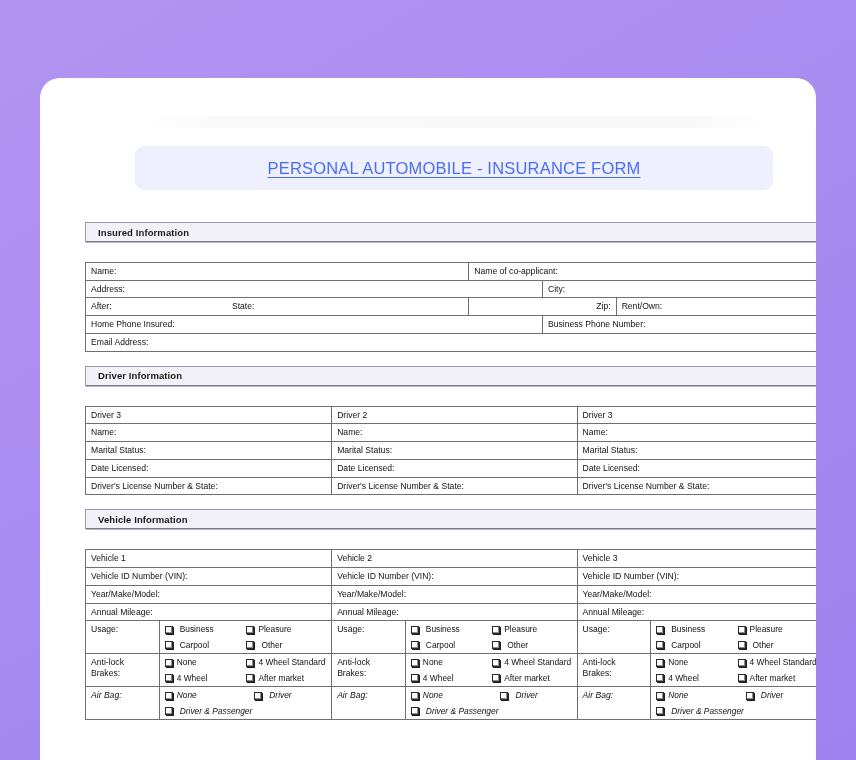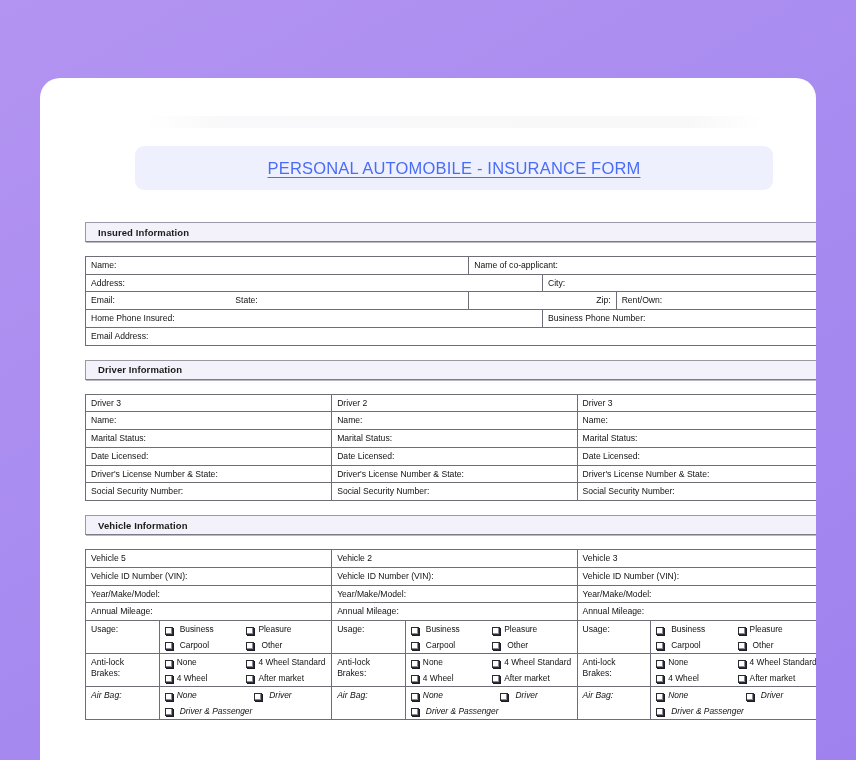--- a/index.html
+++ b/index.html
@@ -69,21 +69,21 @@
   .section-bar {
     background: #f3f1fa;
     border: 1px solid #9a9aa6;
     border-right-color: #7c7c88;
     border-bottom-color: #7c7c88;
     box-shadow: 1px 1px 0 0 #b9b9c4;
     height: 20px;
     display: flex;
     align-items: center;
     padding-left: 12px;
-    margin-bottom: 14px;
+    margin-bottom: 20px;
   }
   .section-bar .lbl {
     font-size: 9.5px;
     font-weight: bold;
     color: #1a1a1a;
     letter-spacing: 0.1px;
   }
   
   table.form {
     width: 100%;
@@ -110,21 +110,21 @@
   td.cbcell { padding: 4px 4px 4px 6px; }
   .cbgrid {
     display: grid;
     grid-template-columns: 1fr 1fr;
     row-gap: 5px;
     column-gap: 2px;
     align-items: center;
   }
   .cbitem {
     display: flex;
-    align-items: flex-end;
+    align-items: center;
     gap: 4px;
     font-size: 8.4px;
     color: #111;
     white-space: nowrap;
   }
   .cbitem.gap { gap: 7px; }
   .cbox {
     width: 8px; height: 8px;
     flex: 0 0 8px;
     background: #ffffff;
@@ -164,21 +164,21 @@
           <tr>
             <td colspan="1"><span>Name:</span></td>
             <td colspan="3"><span>Name of co-applicant:</span></td>
           </tr>
           <tr>
             <td colspan="2"><span>Address:</span></td>
             <td colspan="2"><span>City:</span></td>
           </tr>
           <tr>
             <td>
-              <span>Email:</span>
+              <span>After:</span>
               <span class="sub" style="margin-left:118px">State:</span>
             </td>
             <td colspan="2" style="text-align:right"><span>Zip:</span></td>
             <td><span>Rent/Own:</span></td>
           </tr>
           <tr>
             <td colspan="2"><span>Home Phone Insured:</span></td>
             <td colspan="2"><span>Business Phone Number:</span></td>
           </tr>
           <tr>
@@ -215,45 +215,40 @@
           </tr>
           <tr>
             <td><span>Date Licensed:</span></td>
             <td><span>Date Licensed:</span></td>
             <td><span>Date Licensed:</span></td>
           </tr>
           <tr>
             <td class="tall"><span>Driver's License Number &amp; State:</span></td>
             <td class="tall"><span>Driver's License Number &amp; State:</span></td>
             <td class="tall"><span>Driver's License Number &amp; State:</span></td>
-          </tr>
-          <tr>
-            <td><span>Social Security Number:</span></td>
-            <td><span>Social Security Number:</span></td>
-            <td><span>Social Security Number:</span></td>
           </tr>
         </tbody>
       </table>
 
       <div class="section-bar">
         <span class="lbl">Vehicle Information</span>
       </div>
 
       <table class="form">
         <colgroup>
           <col style="width:10%">
             <col style="width:23.4%">
           <col style="width:10%">
             <col style="width:23.3%">
           <col style="width:10%">
             <col style="width:23.3%">
         </colgroup>
         <tbody>
           <tr>
-            <td colspan="2"><span>Vehicle 5</span></td>
+            <td colspan="2"><span>Vehicle 1</span></td>
             <td colspan="2"><span>Vehicle 2</span></td>
             <td colspan="2"><span>Vehicle 3</span></td>
           </tr>
           <tr>
             <td class="tall" colspan="2"><span>Vehicle ID Number (VIN):</span></td>
             <td class="tall" colspan="2"><span>Vehicle ID Number (VIN):</span></td>
             <td class="tall" colspan="2"><span>Vehicle ID Number (VIN):</span></td>
           </tr>
           <tr>
             <td colspan="2"><span>Year/Make/Model:</span></td>

